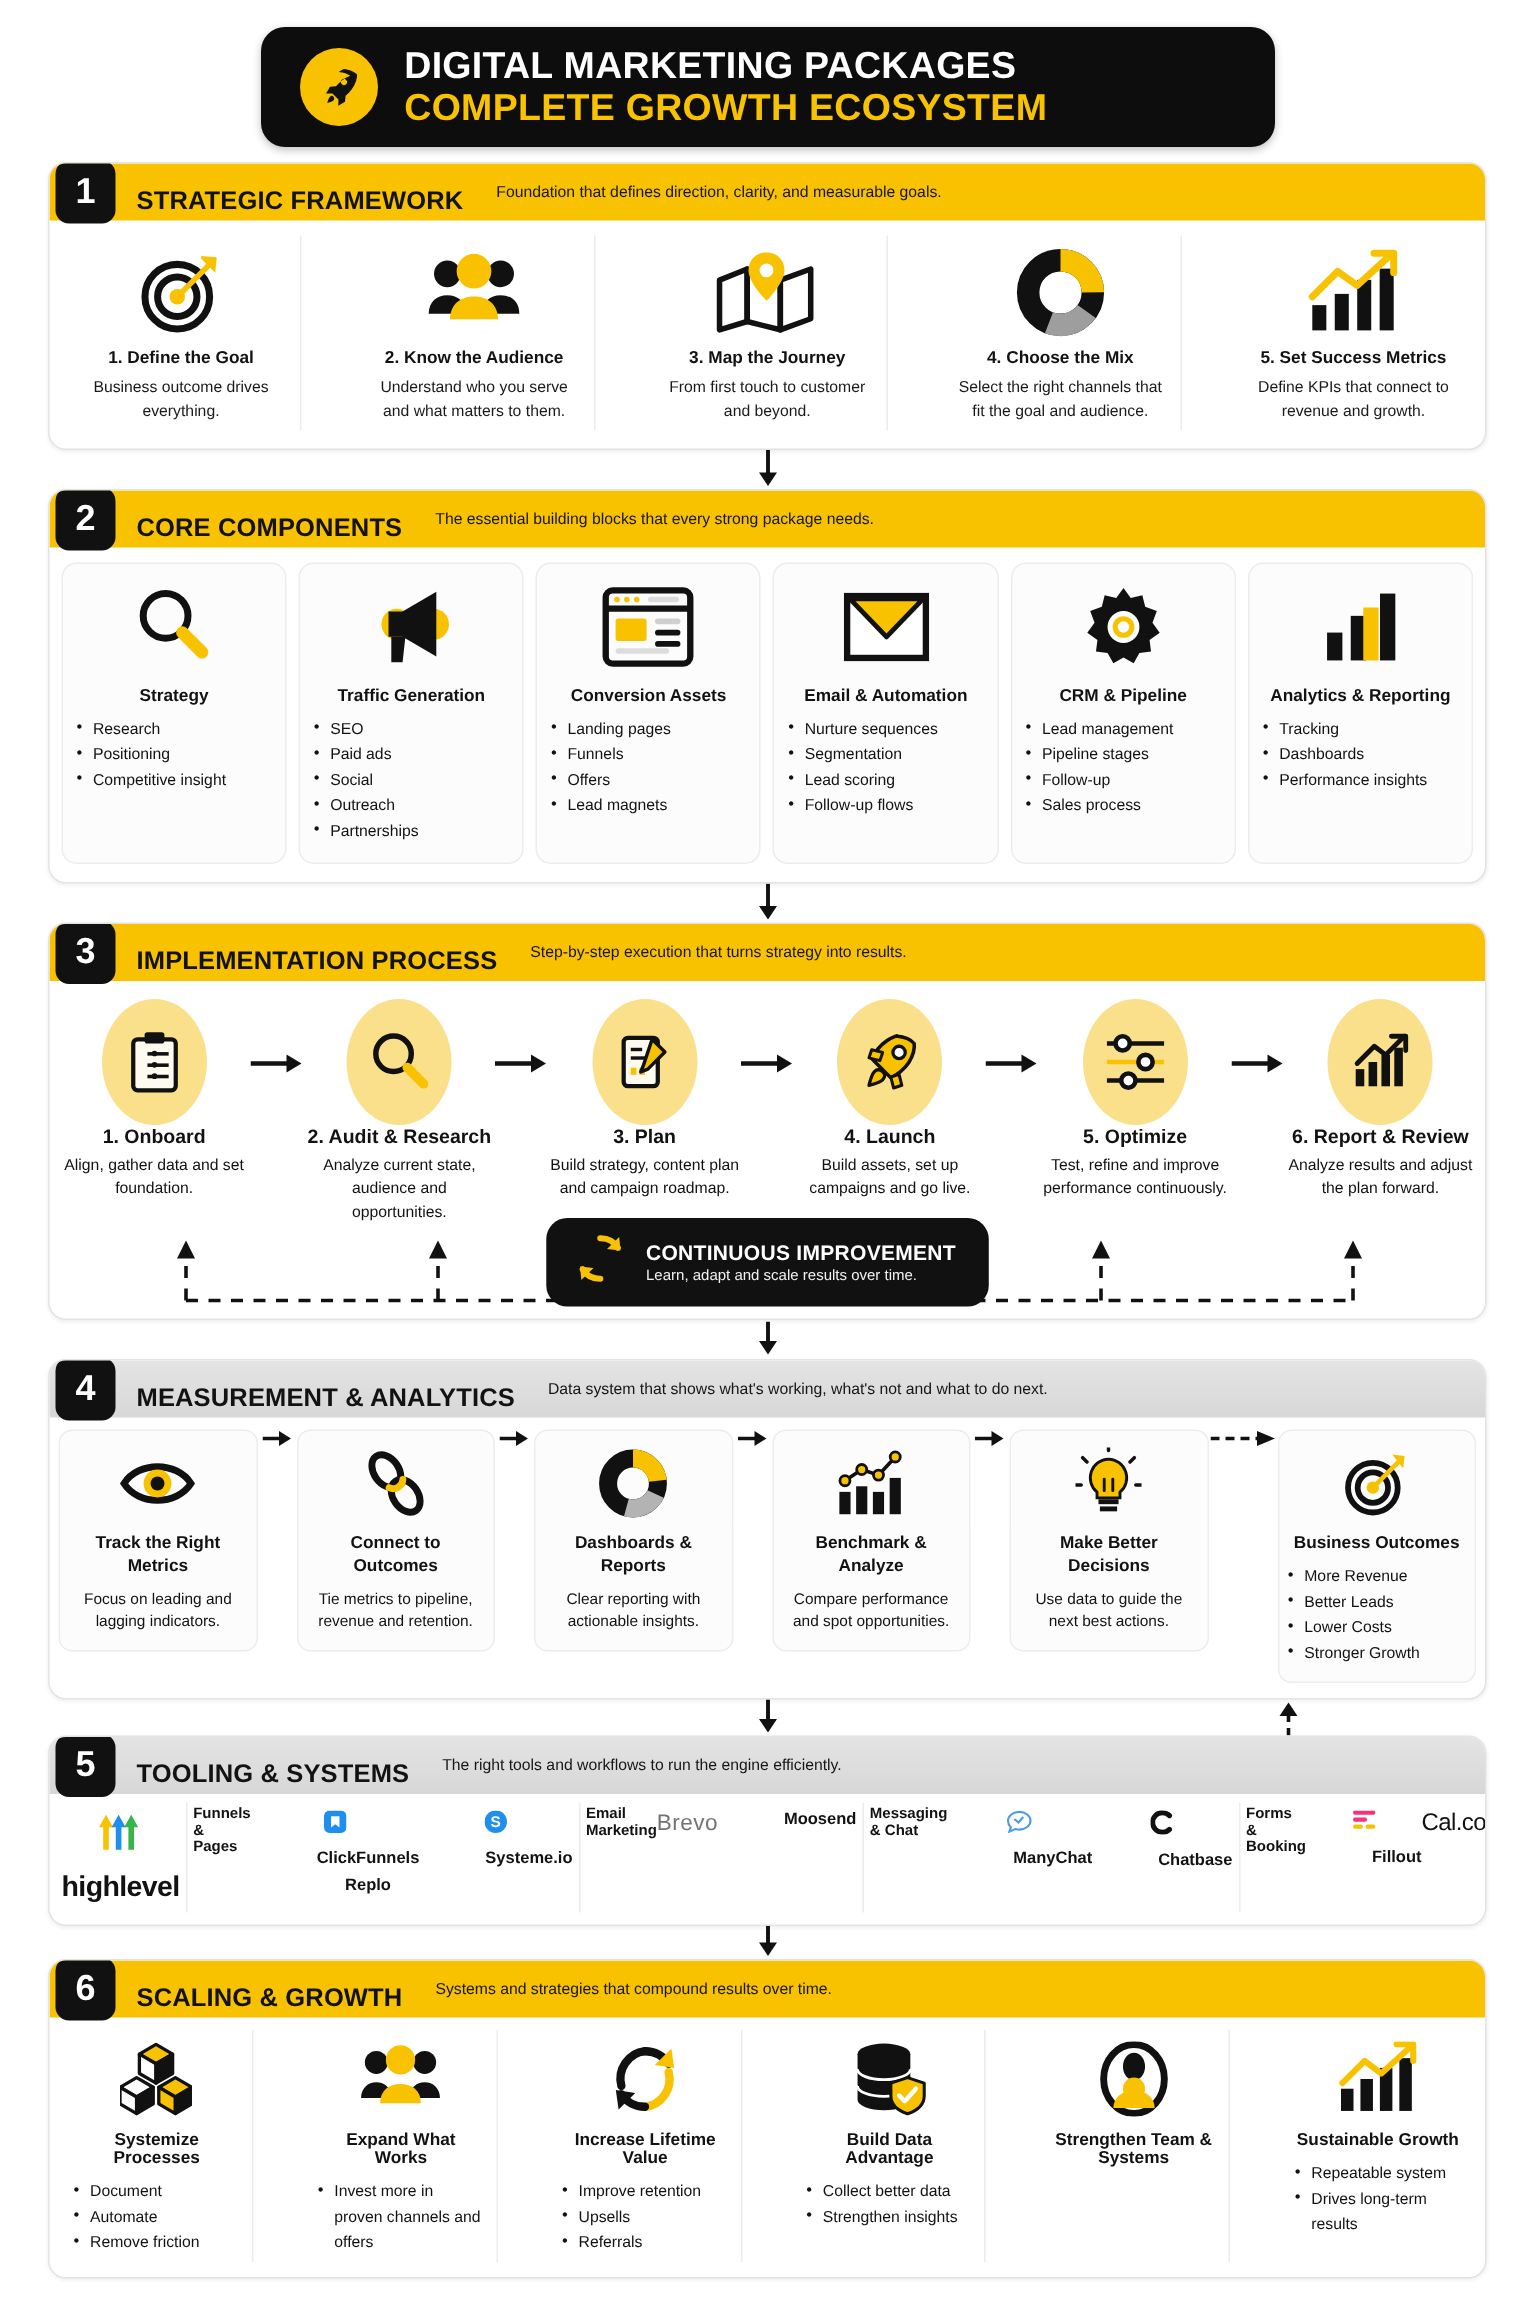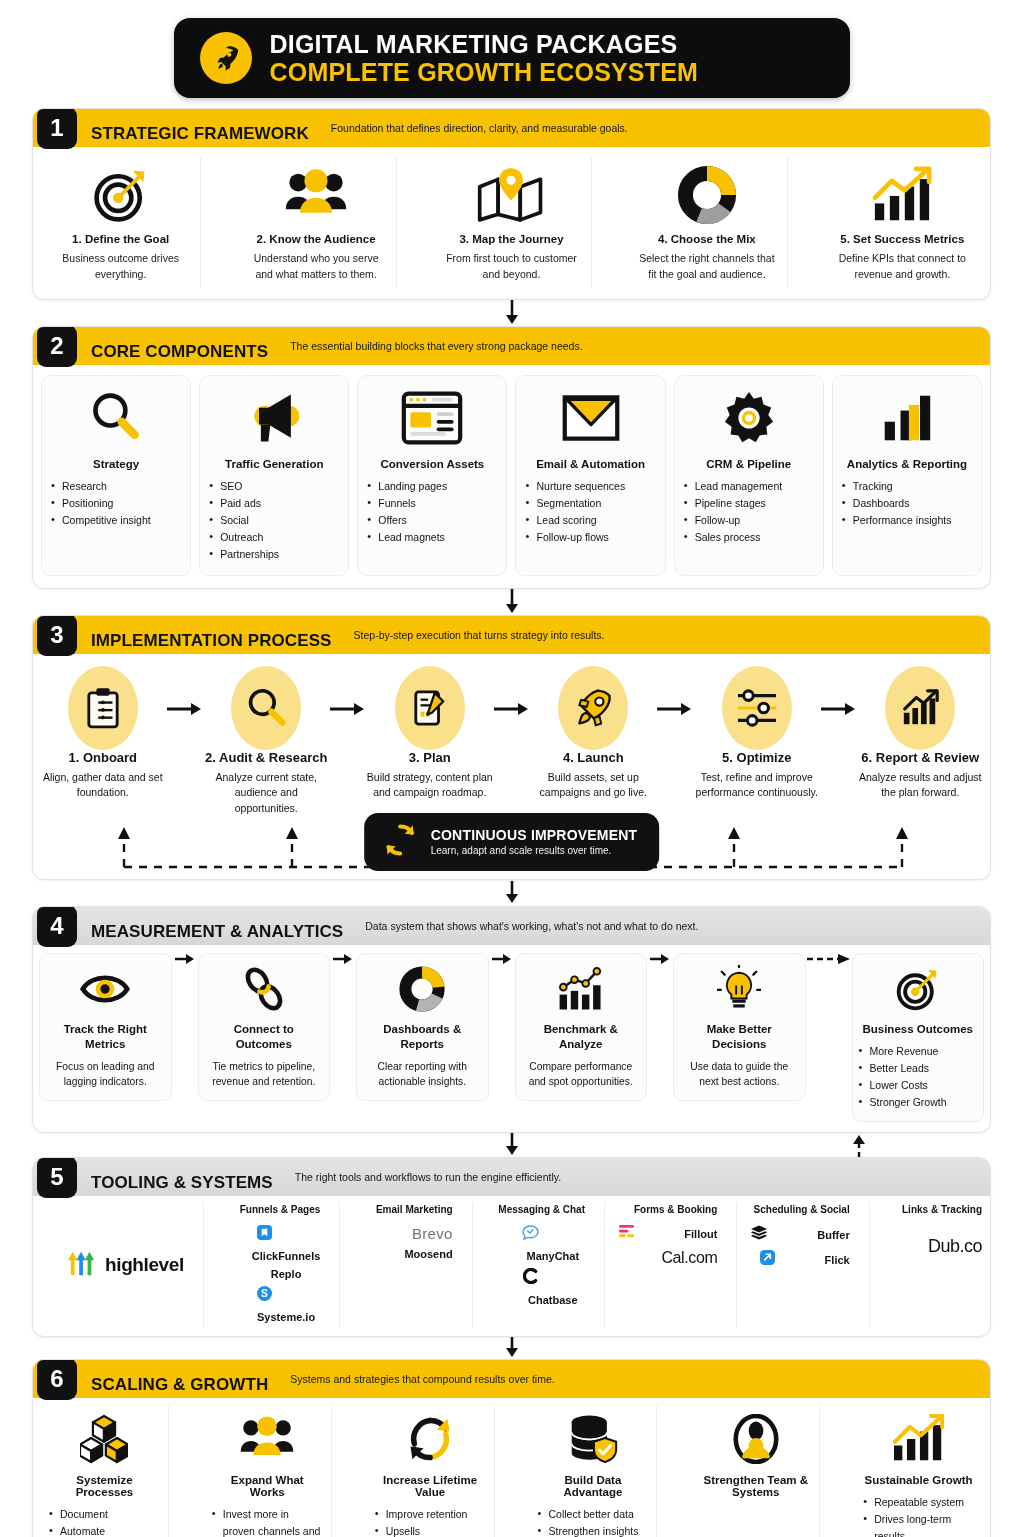--- a/index.html
+++ b/index.html
@@ -120,21 +120,21 @@
     flex: 1; border: 1px solid #ececec; border-radius: 9px;
     background: #fcfcfc; padding: 8px 6px 10px 6px;
     display: flex; flex-direction: column; align-items: center; text-align: center;
   }
   .chain-card .ct { font-size: 11.5px; font-weight: bold; margin-top: 6px; line-height: 1.35; }
   .chain-card .cd { font-size: 10.3px; line-height: 1.5; margin-top: 6px; }
   .chain-arrow { width: 26px; display: flex; align-items: center; justify-content: center; flex: 0 0 auto; }
 
   
   .tools { display: flex; align-items: stretch; padding: 6px 4px 8px 4px; }
-  .tool-col { flex: 1; display: flex; flex-direction: column; align-items: flex-end; padding: 2px 4px 2px 4px; margin-left: 15px; }
+  .tool-col { flex: 1; display: flex; flex-direction: row; align-items: flex-start; padding: 2px 4px 2px 4px; }
   .tool-col + .tool-col { border-left: 1px solid #ececec; }
   .tool-col.brand { flex: 1.18; justify-content: center; }
   .tool-head { font-size: 10px; font-weight: bold; margin-bottom: 7px; }
   .tool-row { display: flex; align-items: center; justify-content: center; gap: 6px; margin: 3px 0; flex-wrap: wrap; }
   .tool-name { font-size: 11px; font-weight: bold; padding-left: 44px; }
   .brevo { font-size: 15px; color: #737373; font-weight: normal; letter-spacing: .3px; }
   .calcom { font-size: 16px; letter-spacing: -.4px; }
   .dubco { font-size: 18px; letter-spacing: -.5px; }
   .hl-word { font-size: 19px; font-weight: bold; letter-spacing: -.4px; }
 

